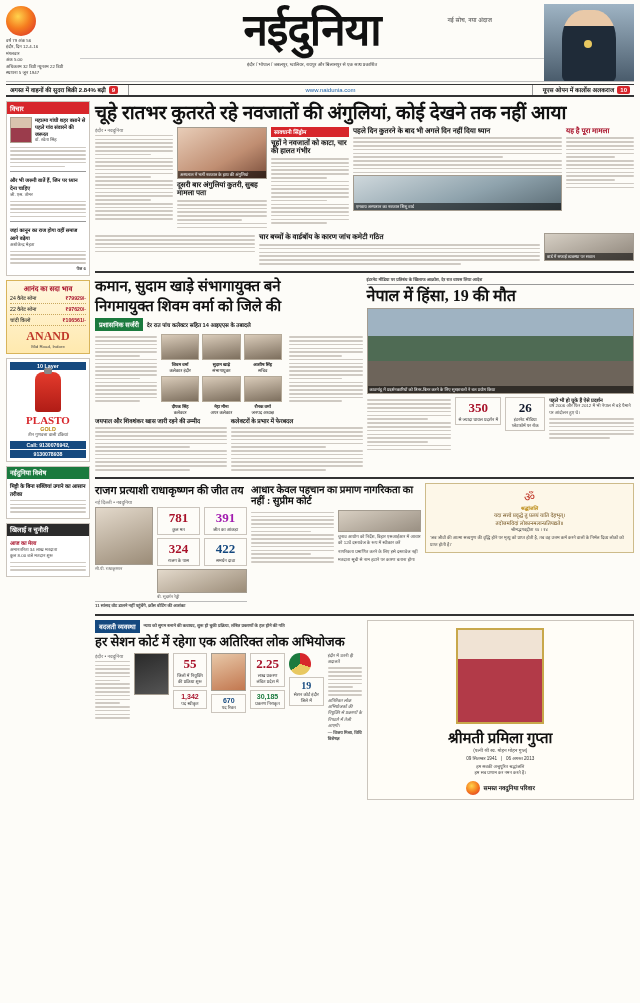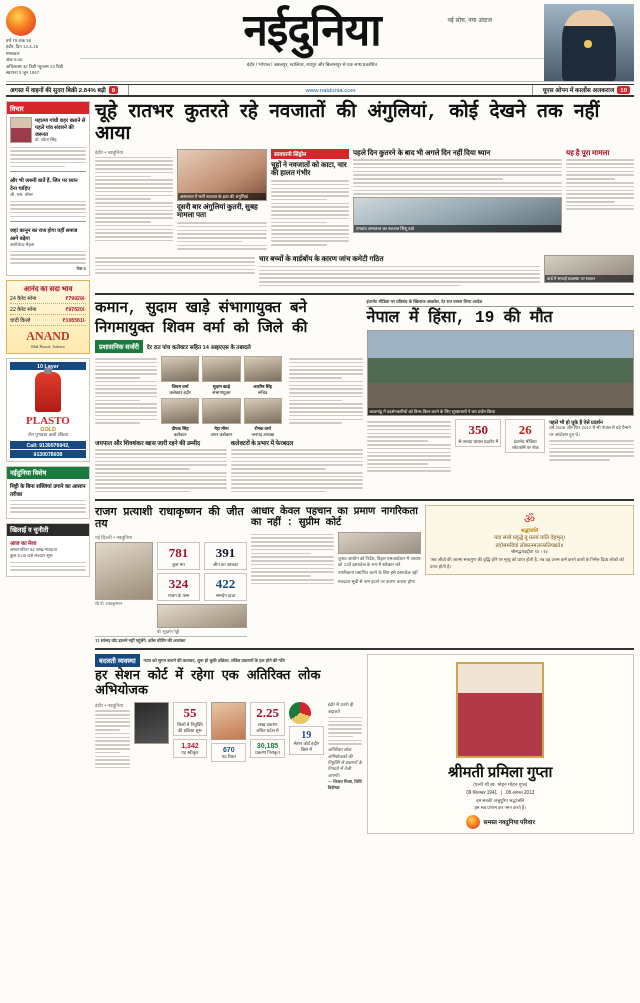--- a/index.html
+++ b/index.html
@@ -83,21 +83,21 @@
 
   .cyl-ad { background: #fff; border: 1px solid #cbc5bd; padding: 3px; text-align: center; margin-bottom: 4px; }
   .cyl-ad .brand { color: #d7262b; font-weight: bold; font-size: 11px; font-family: "Liberation Serif", serif;}
   .cyl { width: 26px; height: 40px; margin: 2px auto; border-radius: 8px 8px 3px 3px;
          background: linear-gradient(180deg,#e43b2c,#b01c16); position: relative;}
   .cyl:after { content:""; position:absolute; left:9px; top:-4px; width:8px; height:6px; background:#888; border-radius:2px;}
   .cyl-ad .ph { background: #15497f; color: #fff; font-size: 5.2px; font-weight: bold; padding: 1px; margin-top: 2px;}
 
   
   .story-head {
-    font-family: Liberation Mono, monospace; font-weight: bold; font-size: 15px;
+    font-family: Liberation Serif, serif; font-weight: bold; font-size: 15px;
     line-height: 1.15; margin: 1px 0 3px 0;
   }
   .story-head.big { font-size: 19px; }
   .byline { font-size: 4.8px; color: #666; margin-bottom: 2px; }
 
   .photo { background: #b9b2a8; border: 1px solid #a49c90; position: relative; overflow: hidden; }
   .photo .cap { position: absolute; bottom: 0; left: 0; right: 0; background: rgba(0,0,0,.55); color: #fff; font-size: 4.2px; padding: 1px 2px; }
   .ph-hand { background: linear-gradient(150deg,#e8cdb8,#c08e72 60%,#7b4f3c); }
   .ph-hosp { background: linear-gradient(160deg,#cfd8dc,#8fa3ad 55%,#5a6b74); }
   .ph-ward { background: linear-gradient(160deg,#d6cfc4,#8e857a); }
@@ -580,21 +580,21 @@
                 </div>
             </div>
             <div class="c" style="max-width:46px">
               <div class="statbox">
                 <div class="n">350</div>
                 <div class="l">से ज्यादा घायल प्रदर्शन में</div>
               </div>
             </div>
             <div class="c" style="max-width:40px">
               <div class="statbox">
-                <div class="n" style="color:#b91c1c">26</div>
+                <div class="n" style="color:#0f172a">26</div>
                 <div class="l">इंटरनेट मीडिया प्लेटफॉर्म पर रोक</div>
               </div>
             </div>
             <div class="c">
               <div style="font-weight:bold;font-size:5px">पहले भी हो चुके हैं ऐसे प्रदर्शन</div>
               <div class="tiny">वर्ष 2006 और फिर 2012 में भी नेपाल में बड़े पैमाने पर आंदोलन हुए थे।</div>
               <div class="lines">
                   <i></i>
                   <i></i>
                   <i></i>
@@ -619,21 +619,21 @@
               <div class="photo ph-leader" style="height:58px"></div>
               <div class="mini-caption">सी.पी. राधाकृष्णन</div>
             </div>
             <div class="c">
               <div class="numrow">
                 <div class="statbox" style="flex:1">
                   <div class="n">781</div>
                   <div class="l">कुल मत</div>
                 </div>
                 <div class="statbox" style="flex:1">
-                  <div class="n" style="color:#0f172a">391</div>
+                  <div class="n" style="color:#a21caf">391</div>
                   <div class="l">जीत का आंकड़ा</div>
                 </div>
               </div>
               <div class="numrow" style="margin-top:3px">
                 <div class="statbox" style="flex:1">
                   <div class="n">324</div>
                   <div class="l">राजग के पास</div>
                 </div>
                 <div class="statbox" style="flex:1">
                   <div class="n" style="color:#15497f">422</div>

